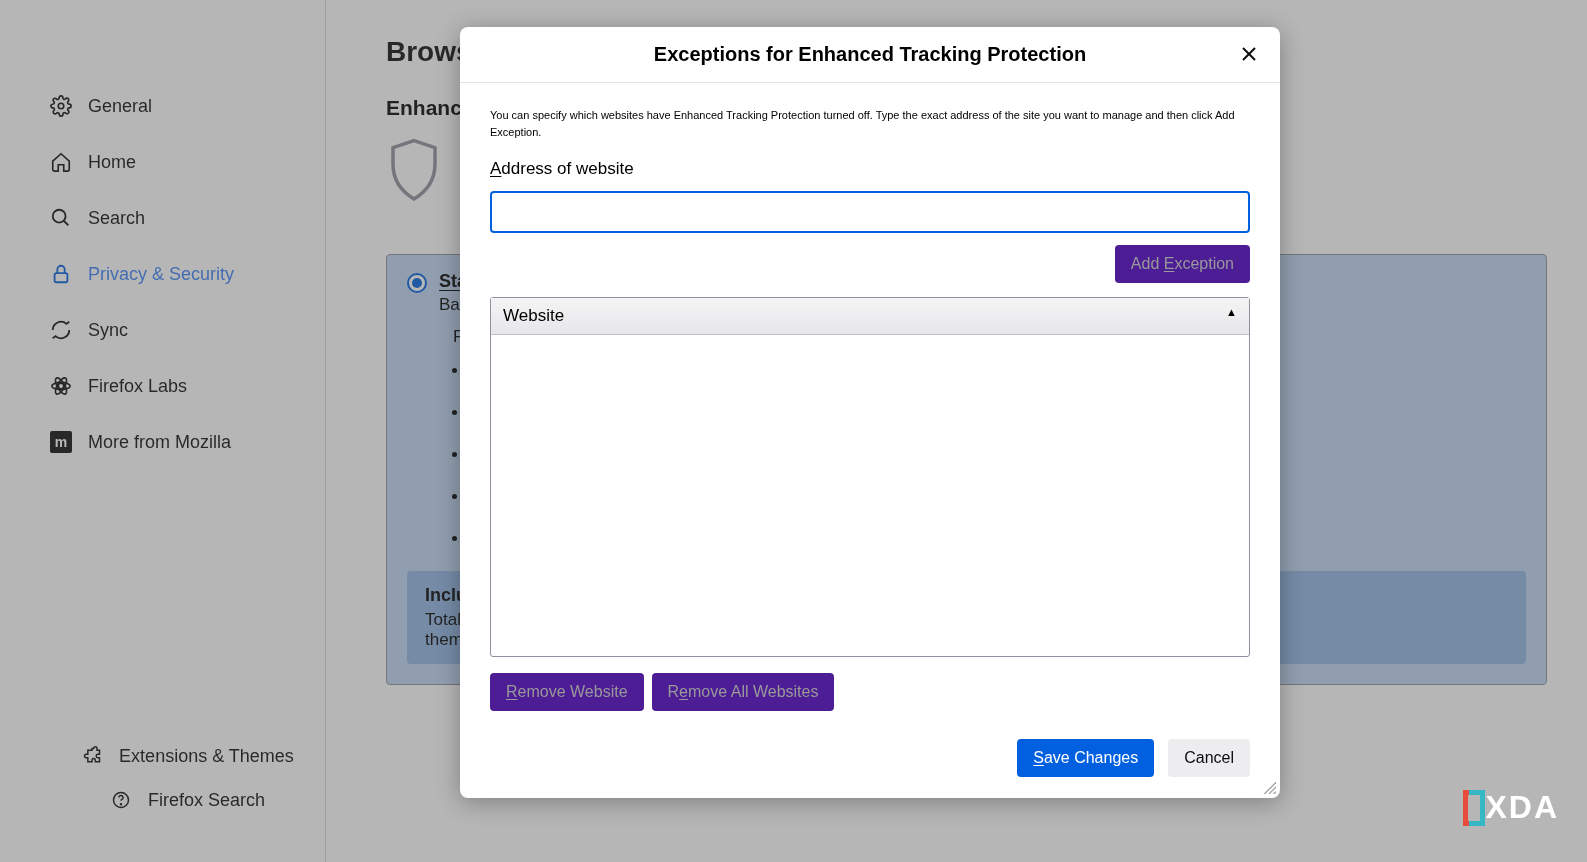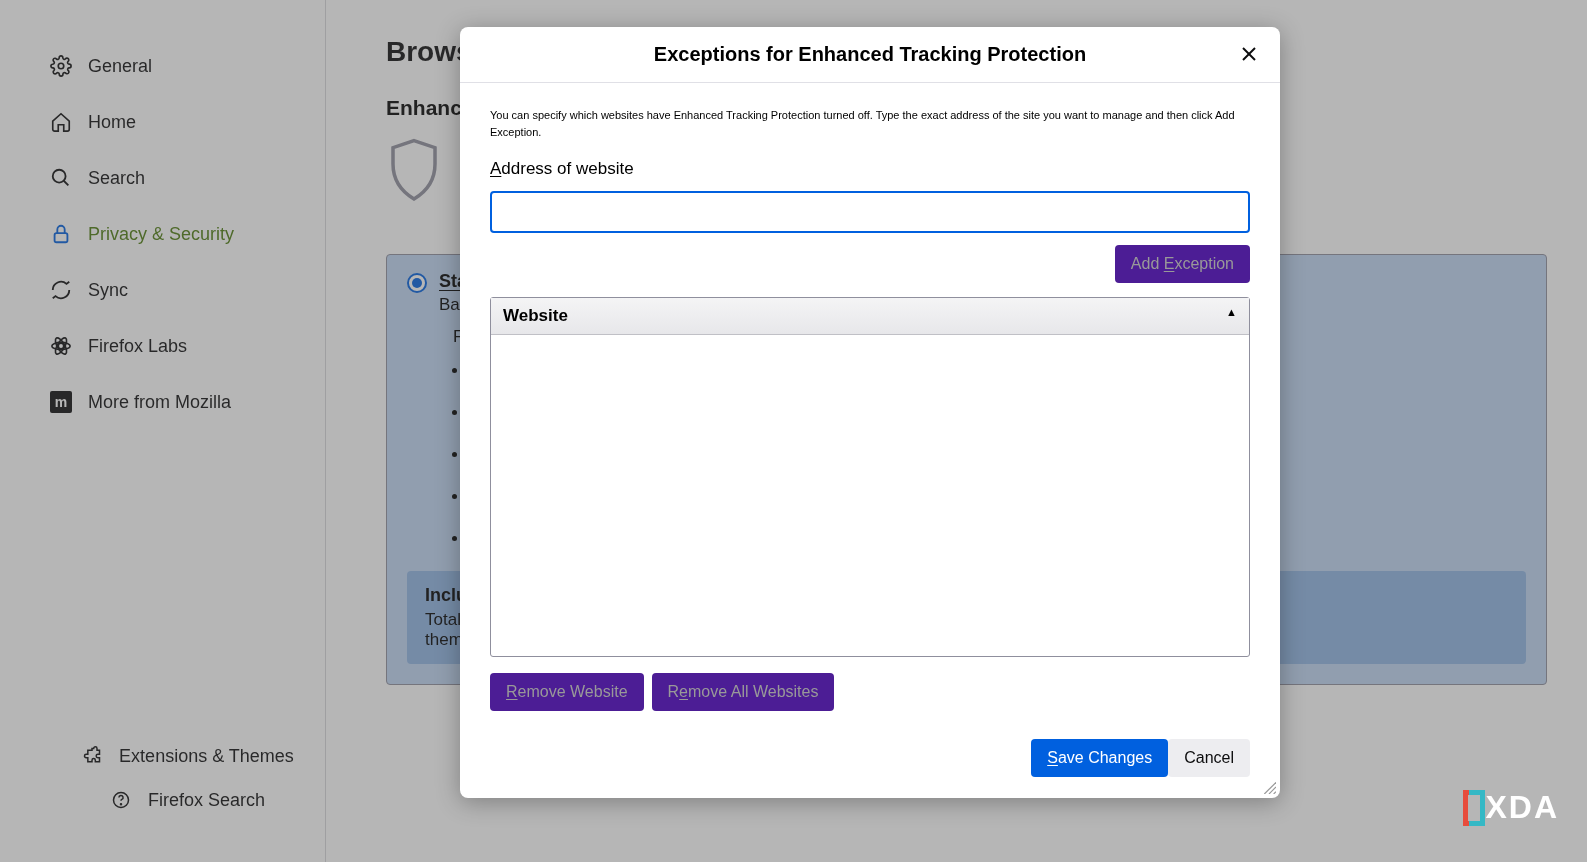--- a/index.html
+++ b/index.html
@@ -28,35 +28,35 @@
     width: 100%;
     height: 100%;
     display: flex;
     background: #fff;
   }
   
   .sidebar {
     width: 326px;
     height: 100%;
     border-right: 1px solid #d7d7db;
-    padding-top: 38px;
+    padding-top: 78px;
     position: relative;
   }
   .sidebar-item {
     display: flex;
     align-items: center;
     gap: 16px;
     padding: 12px 0 12px 50px;
     font-size: 18px;
     color: #0c0c0d;
     cursor: pointer;
     height: 56px;
   }
   .sidebar-item.active {
-    color: #4d7c0f;
+    color: #3b82f6;
   }
   .sidebar-item .icon { width: 22px; height: 22px; display:flex; align-items:center; justify-content:center;}
   .sidebar-item.active .icon svg { stroke: #0060df; fill: none;}
   
   .sidebar-bottom {
     position: absolute;
     bottom: 40px;
     left: 0;
     width: 100%;
   }
@@ -203,30 +203,30 @@
     display:flex;
     flex-direction:column;
   }
   .list-header {
     background:linear-gradient(#f4f4f5,#e7e7ea);
     border-bottom:1px solid #c0c0c6;
     padding:8px 12px;
     font-size:17px;
     display:flex;
     justify-content:space-between;
-    font-weight:bold;
   }
   .sort-arrow { font-size:11px;}
   .list-body { flex:1;}
   
   .remove-row { display:flex; gap:8px; margin-top:16px;}
   
   .modal-footer {
     display:flex;
     justify-content:flex-end;
+    gap:14px;
     padding: 18px 30px 22px 0;
   }
   .resize-grip {
     position:absolute;
     bottom:4px; right:4px;
     width:14px; height:14px;
   }
   
   
   .watermark {

